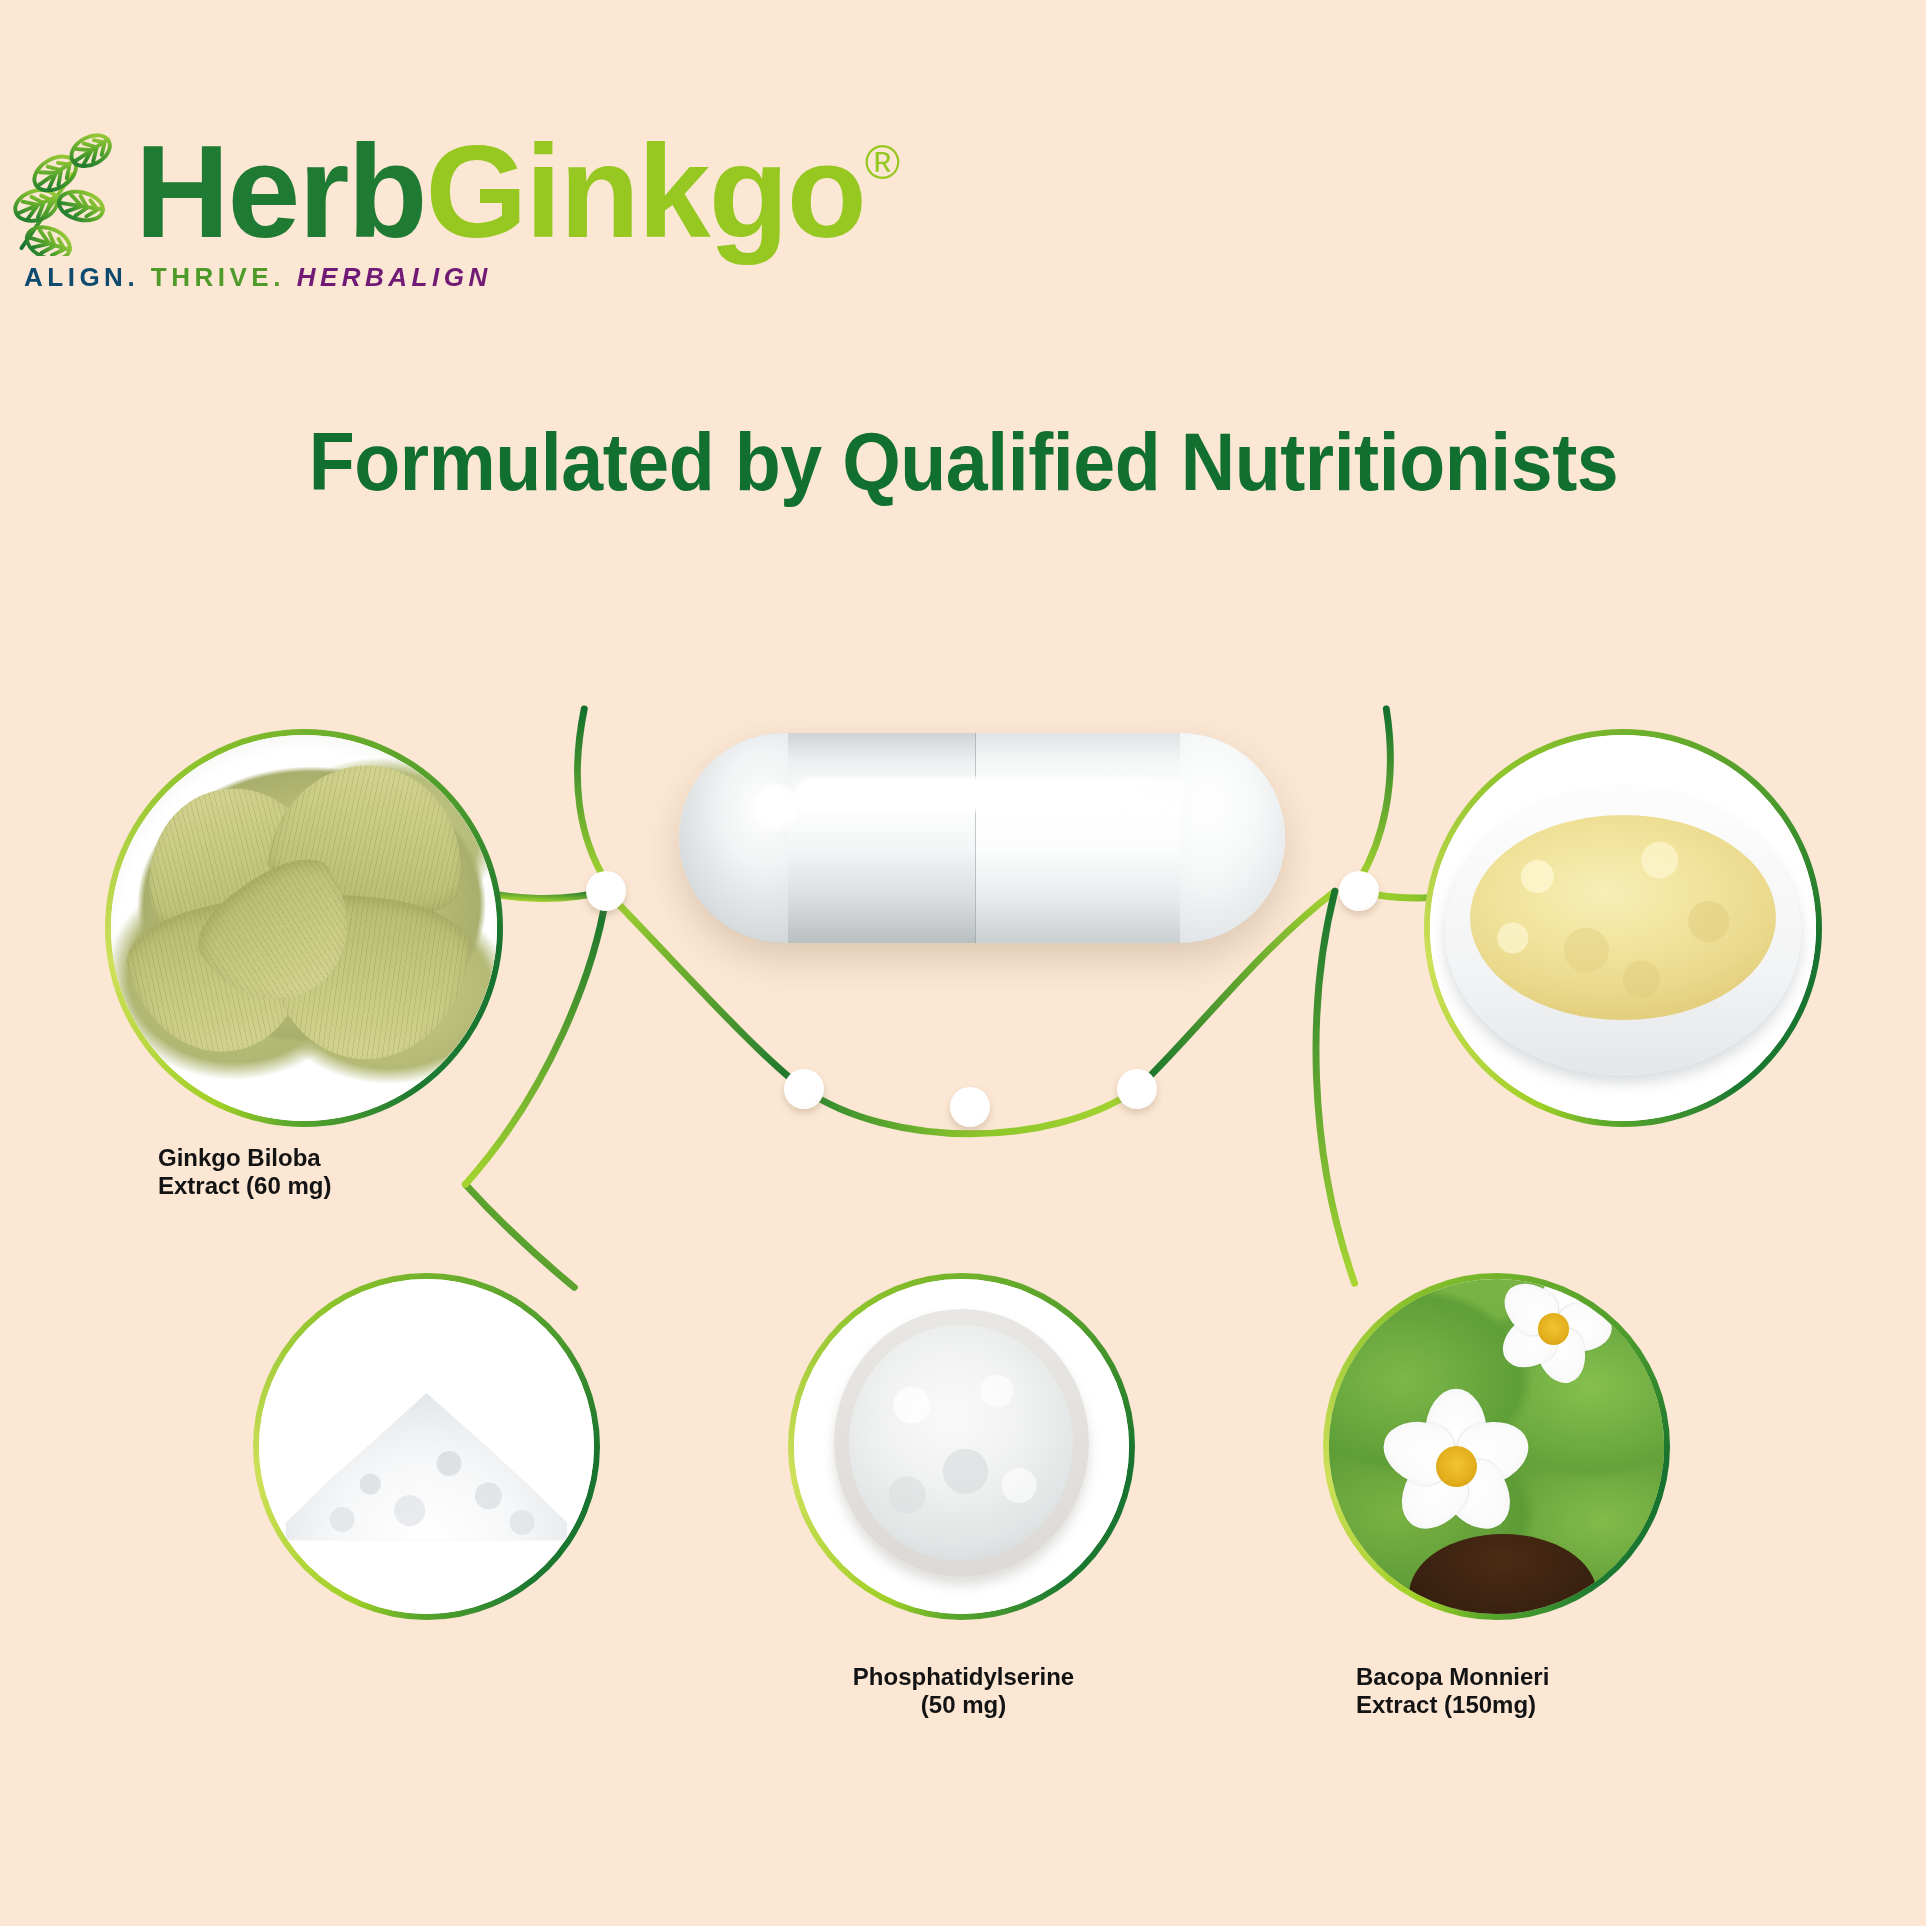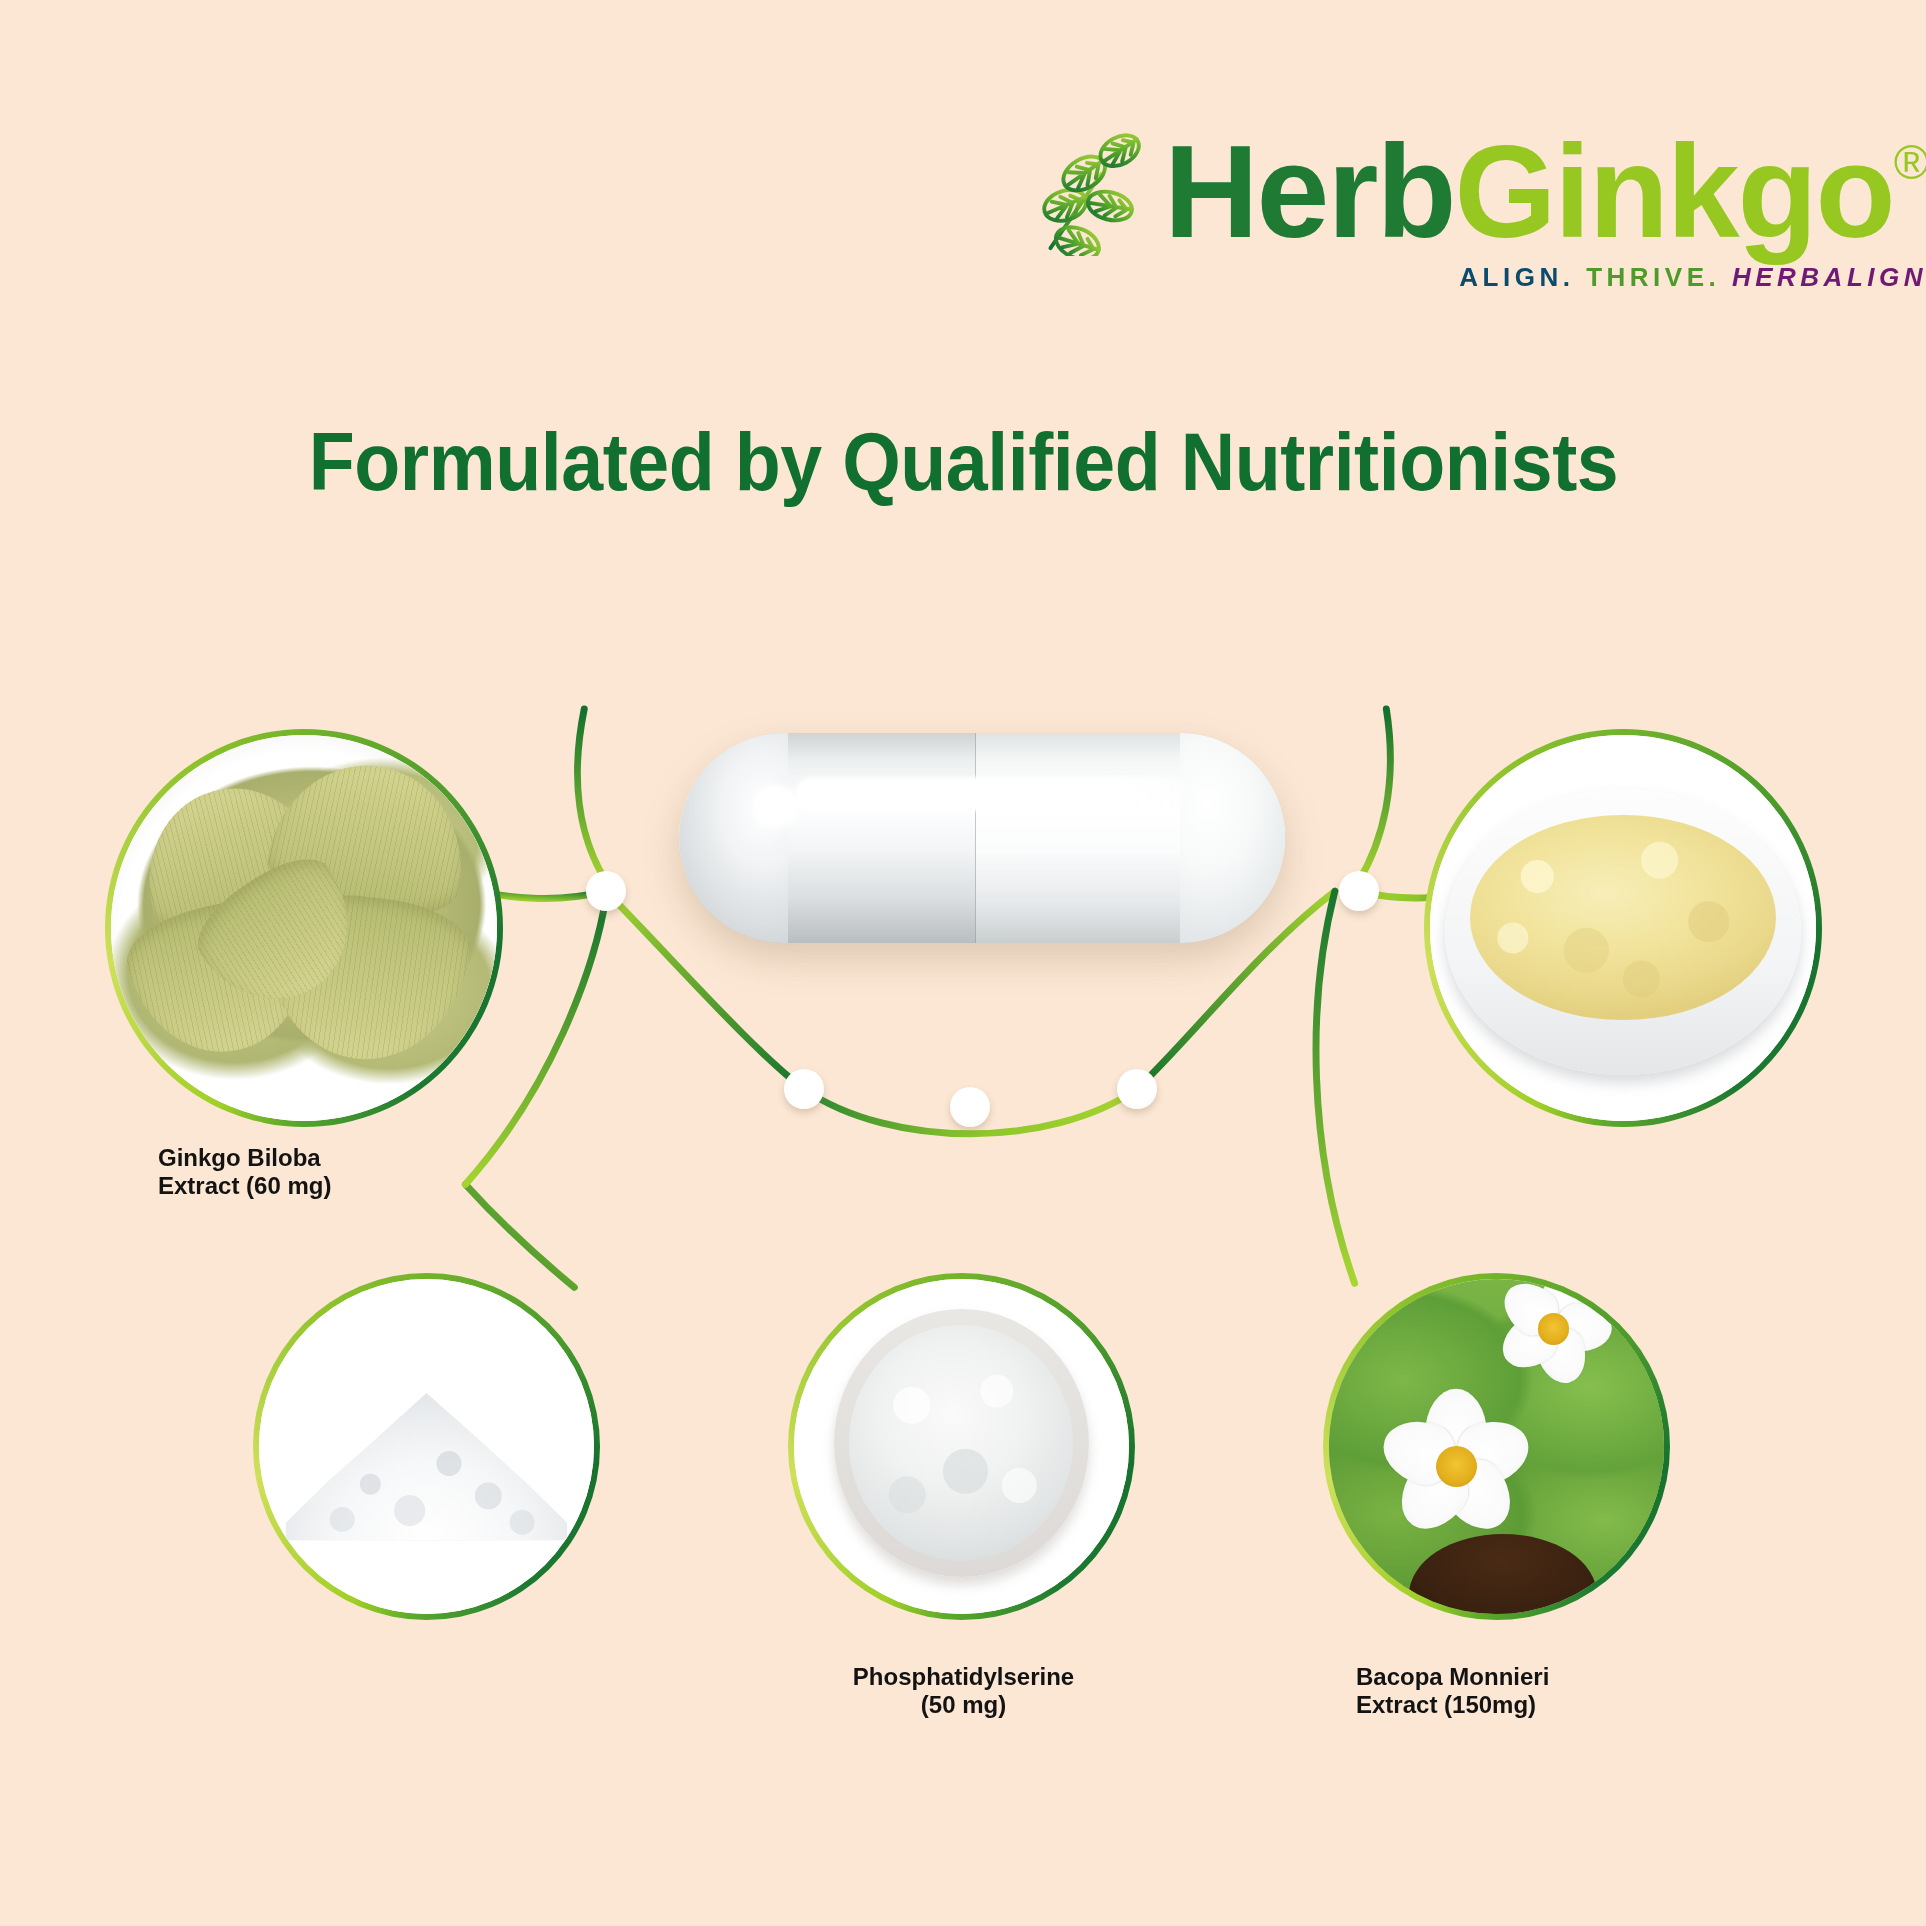--- a/index.html
+++ b/index.html
@@ -13,21 +13,21 @@
   #stage{
     position:relative;
     width:1927px; height:1927px;
     background:#fbe7d4;
   }
 
   
   #logo-block{
     position:absolute;
     left:0; right:0; top:127px;
-    display:flex; flex-direction:column; align-items:flex-end;
+    display:flex; flex-direction:column; align-items:flex-start;
   }
   #logo-row{ display:flex; align-items:center; justify-content:center; gap:18px; }
   #leaf-mark{ width:117px; height:123px; display:block; margin-top:6px; }
   #wordmark{
     font-size:131px; line-height:0.96; font-weight:700;
     letter-spacing:-2px; white-space:nowrap;
     font-family:"Liberation Sans", sans-serif;
     display:flex; align-items:flex-start;
   }
   .wm-herb{ color:#1f7a33; }

